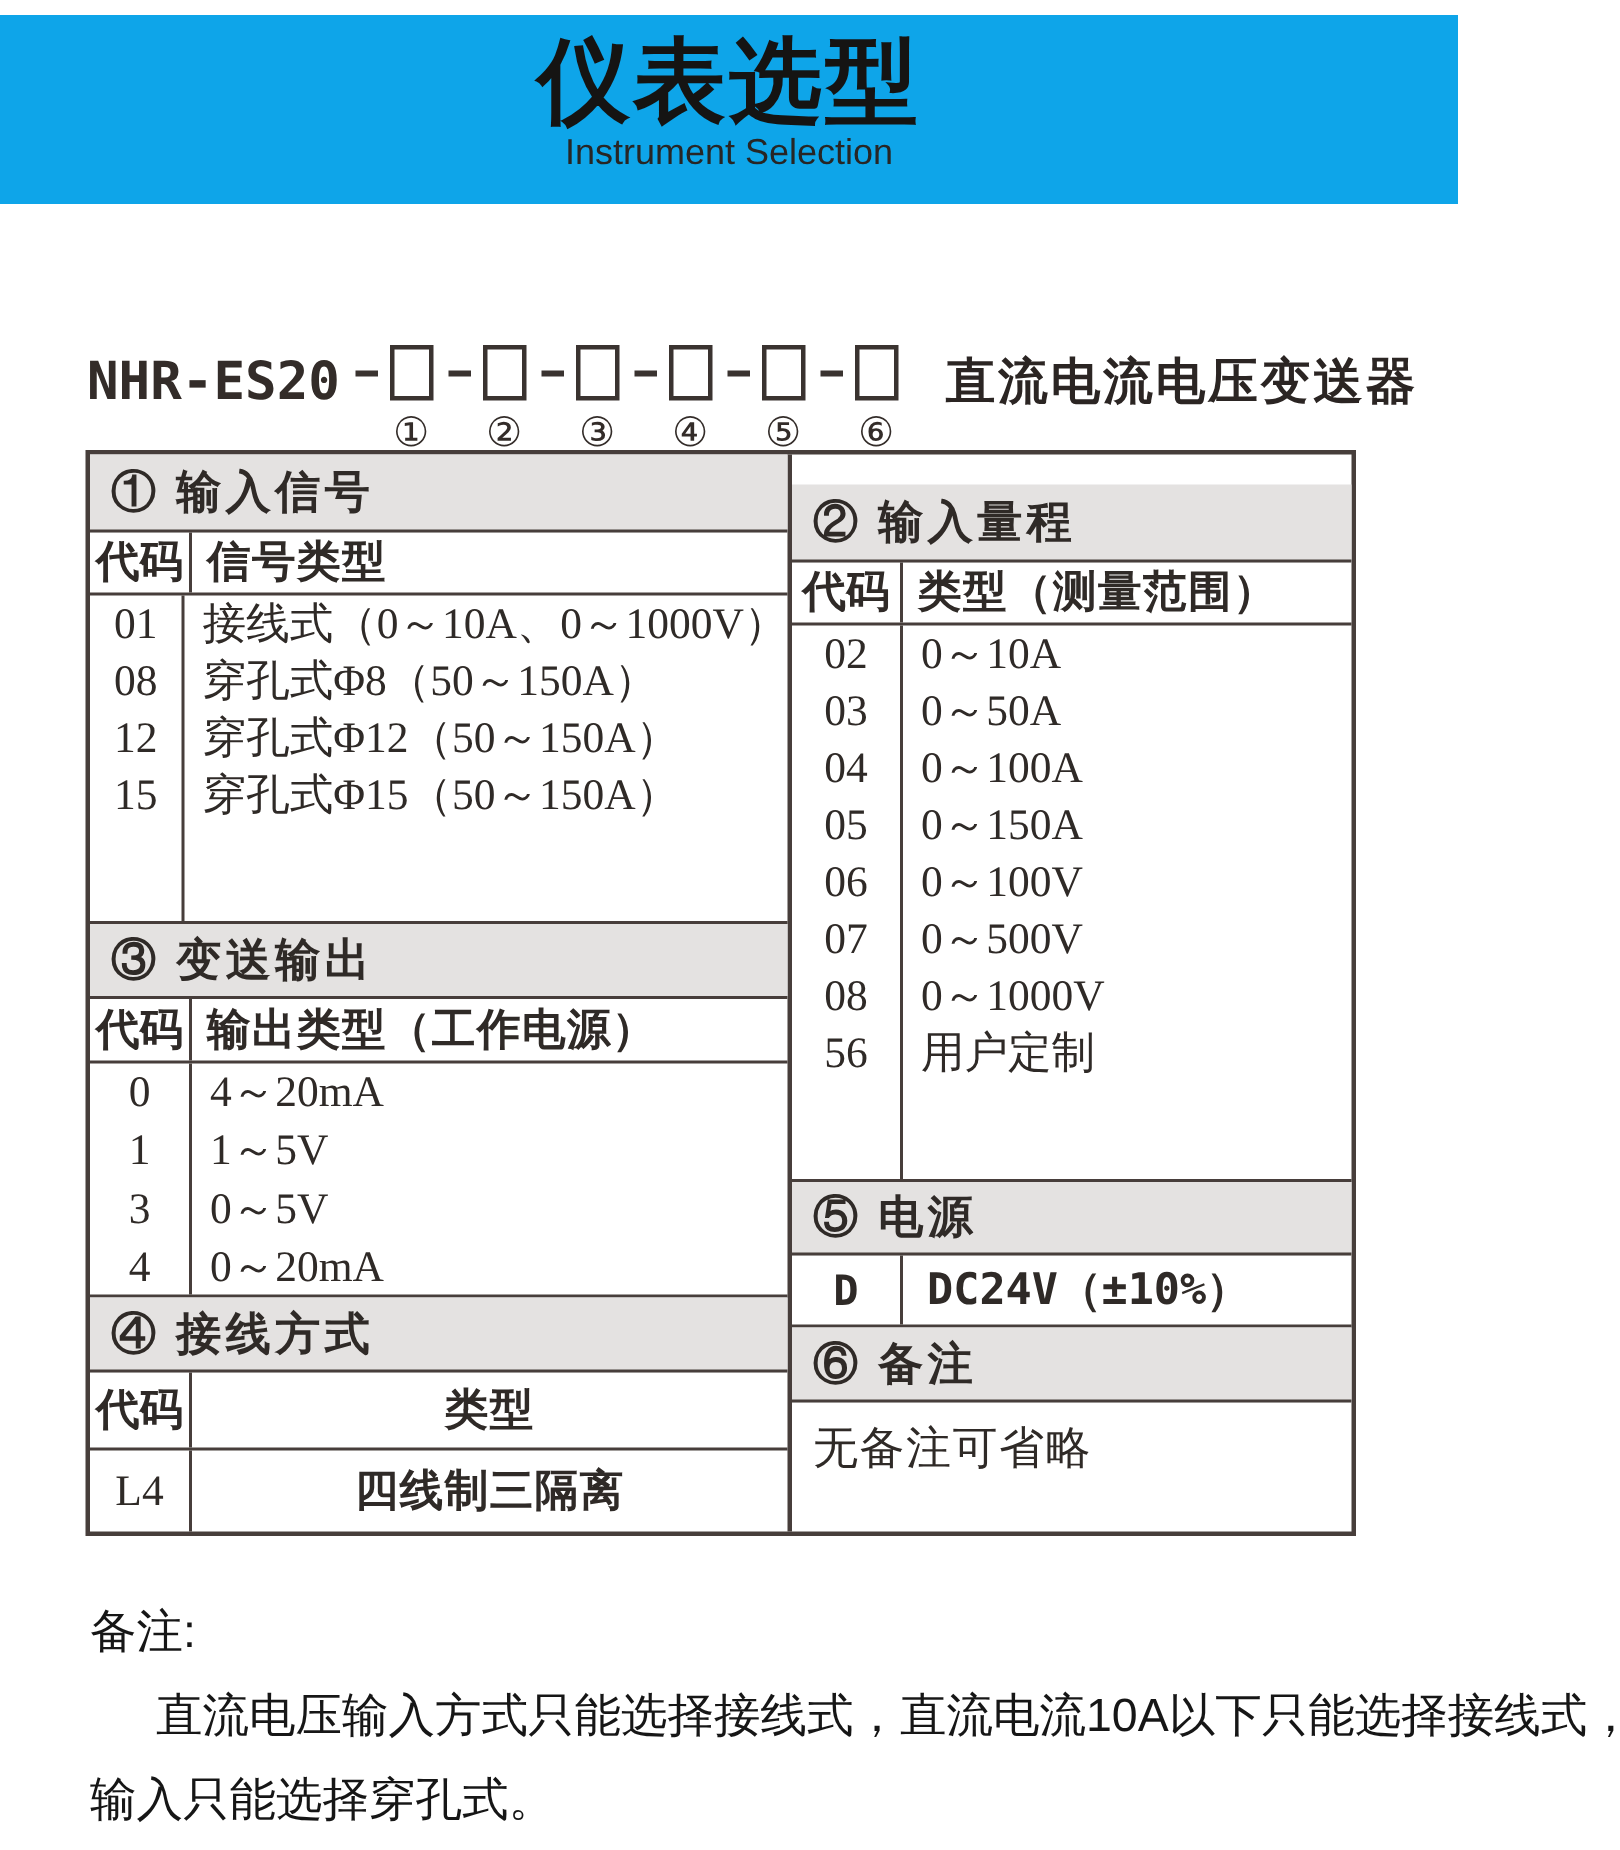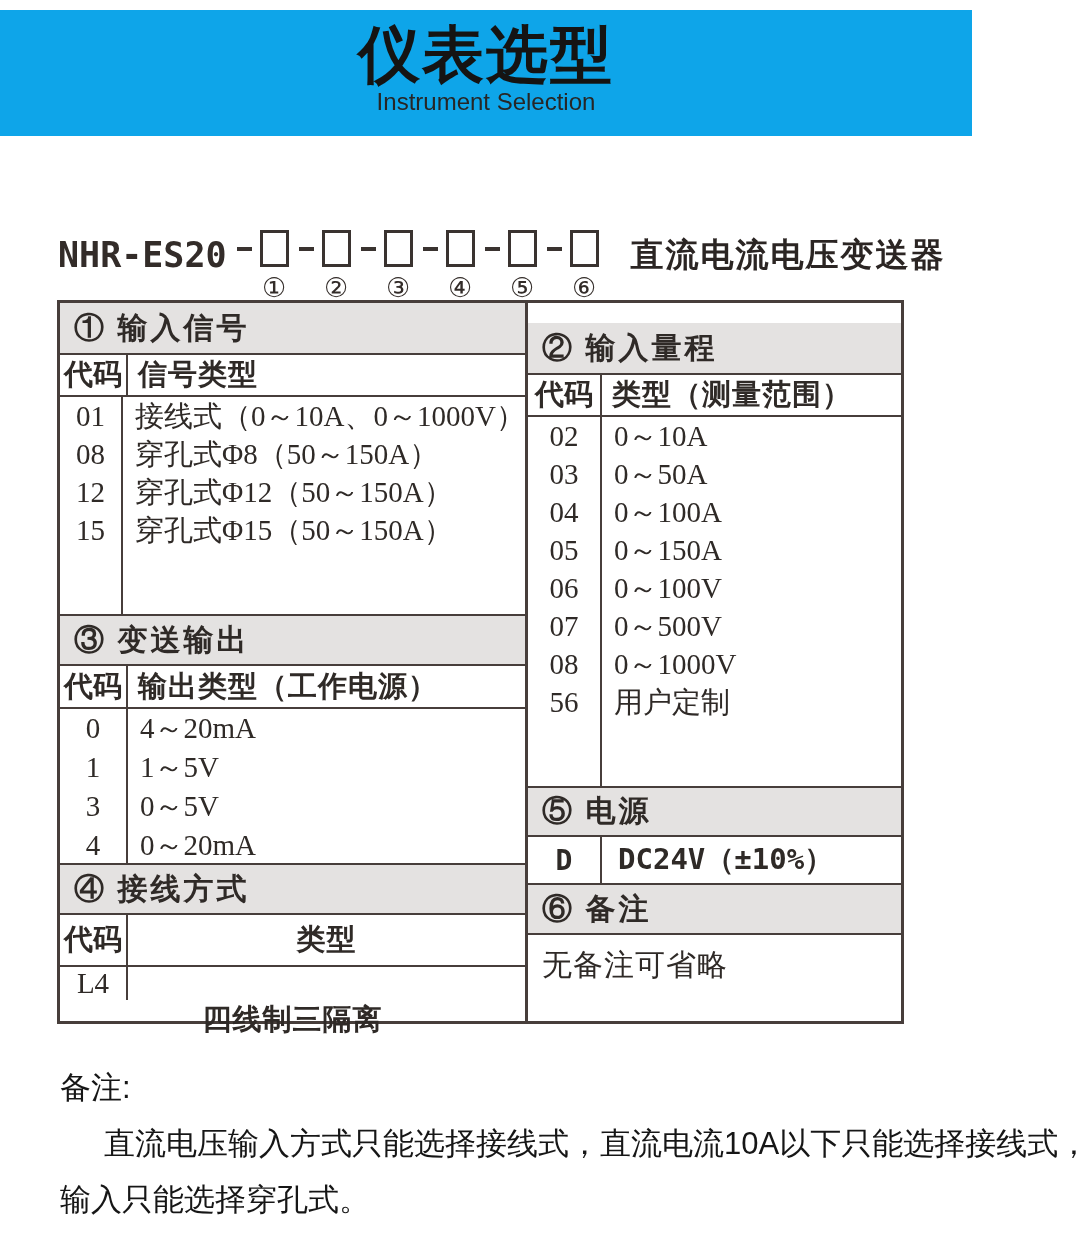--- a/index.html
+++ b/index.html
@@ -136,21 +136,21 @@
           <div style="height:39px;line-height:39px;">0～5V</div>
           <div style="height:39px;line-height:39px;">0～20mA</div>
         </div>
       </div>
 
       <div class="blk sechdr" style="top:562px;height:50px;">④ 接线方式</div>
       <div class="blk cols" style="top:612px;height:52px;">
         <div class="cell-code-h">代码</div>
         <div class="cell-val-h center" style="justify-content:center;padding-left:0;">类型</div>
       </div>
-      <div class="blk datablk noborder" style="top:664px;height:54px;flex-direction:column;">
+      <div class="blk datablk noborder" style="top:664px;height:54px;">
         <div class="codes vcenter center" style="display:flex;">L4</div>
         <div class="vals vcenter center" style="display:flex;font-weight:700;padding-left:0;letter-spacing:1px;">四线制三隔离</div>
       </div>
     </div>
 
     <div class="half right">
       <div class="blk sechdr" style="top:0;height:52px;">② 输入量程</div>
       <div class="blk cols" style="top:52px;height:42px;">
         <div class="cell-code-h">代码</div>
         <div class="cell-val-h">类型（测量范围）</div>

